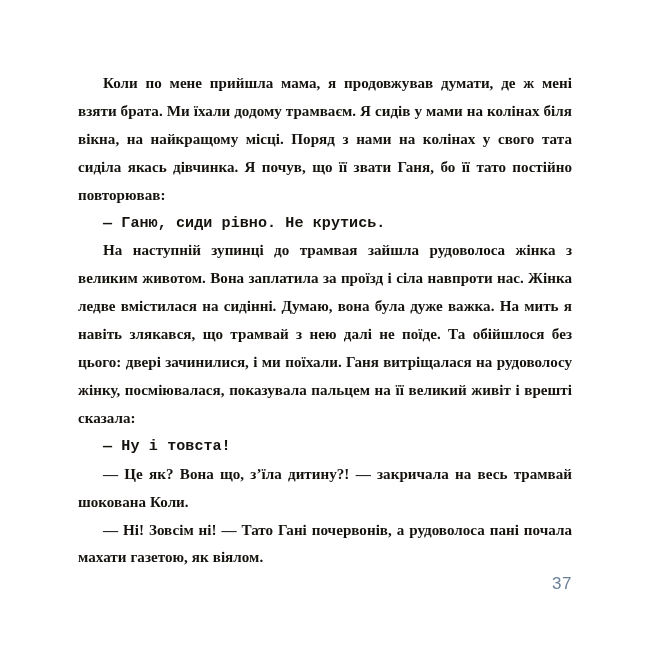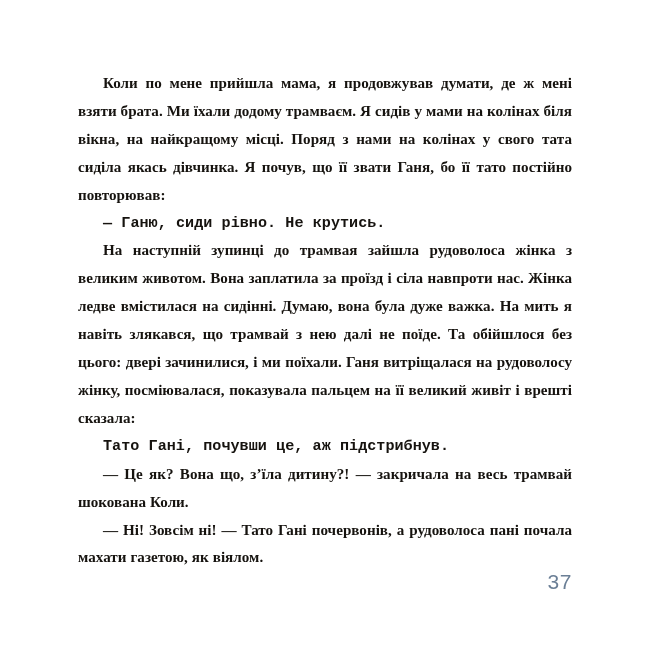--- a/index.html
+++ b/index.html
@@ -46,37 +46,37 @@
   .para.last-natural {
     text-align-last: left;
     font-family: Liberation Mono, monospace;
   }
 
   .page-number {
     position: absolute;
     right: 78px;
     bottom: 38px;
     font-family: "Liberation Sans", "DejaVu Sans", sans-serif;
-    font-size: 21px;
+    font-size: 17px;
     font-weight: 400;
     color: #6b7f96;
     letter-spacing: 0.6px;
     line-height: 1;
     text-align: right;
   }
 </style>
 </head>
 <body>
 
 <div class="page">
 
   <div class="text-block">
     <p class="para">Коли по мене прийшла мама, я продовжував думати, де ж мені взяти брата. Ми їхали додому трамваєм. Я сидів у мами на колінах біля вікна, на найкращому місці. Поряд з нами на колінах у свого тата сиділа якась дівчинка.  Я почув, що її звати Ганя, бо її тато постійно повторював:</p>
     <p class="para last-natural">— Ганю, сиди рівно. Не крутись.</p>
     <p class="para">На наступній зупинці до трамвая зайшла рудоволоса жінка з великим животом. Вона заплатила за проїзд і сіла навпроти нас. Жінка ледве вмістилася на сидінні. Думаю, вона була дуже важка. На мить я навіть злякався, що трамвай з нею далі не поїде. Та обійшлося без цього: двері зачинилися, і ми поїхали. Ганя витріщалася на рудоволосу жінку, посміювалася, показувала пальцем на її великий живіт і врешті сказала:</p>
-    <p class="para last-natural">Тато Гані, почувши це, аж підстрибнув.</p>
+    <p class="para last-natural">— Ну і товста!</p>
     <p class="para">— Це як? Вона що, з’їла дитину?! — закричала на весь трамвай шокована Коли.</p>
     <p class="para">— Ні! Зовсім ні! — Тато Гані почервонів, а рудоволоса пані почала махати газетою, як віялом.</p>
   </div>
 
   <div class="page-number">37</div>
 
 </div>
 
 </body></html>

